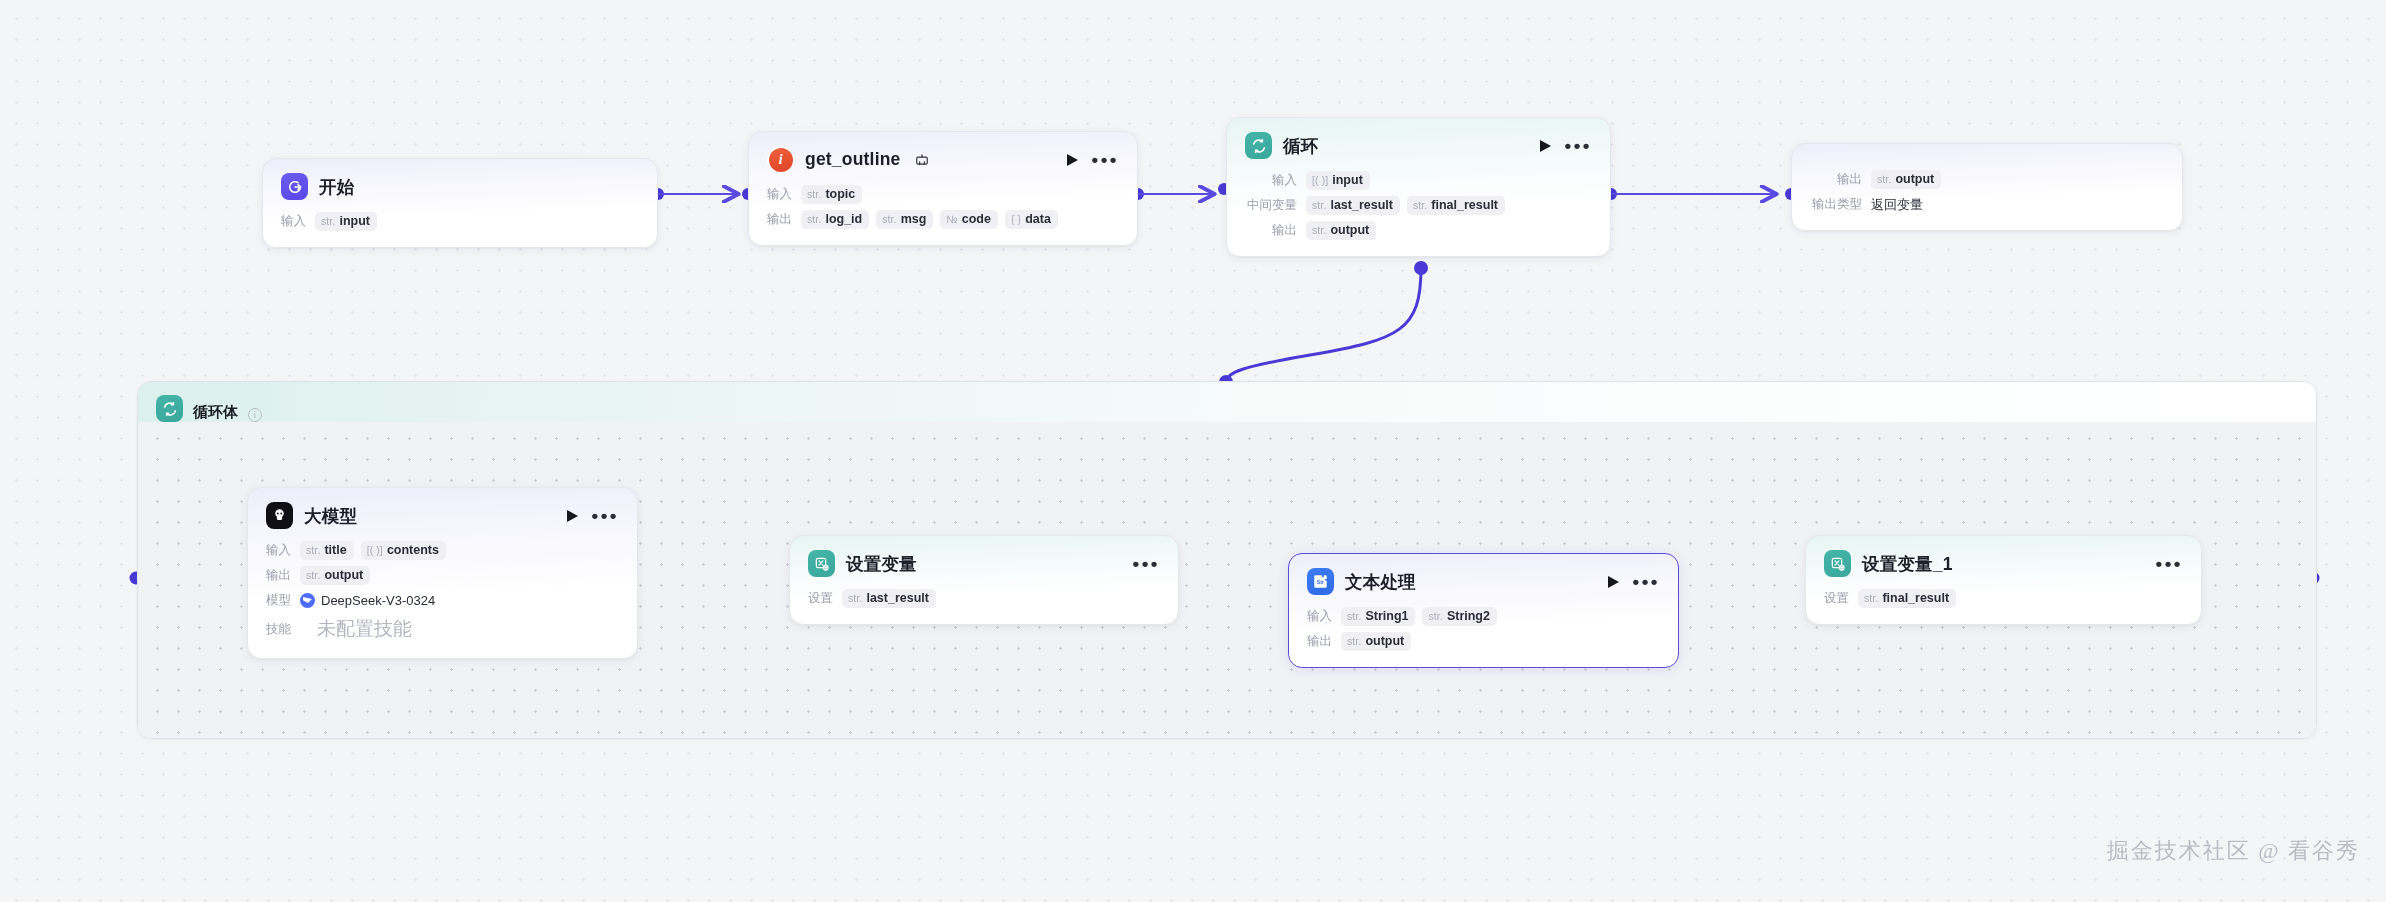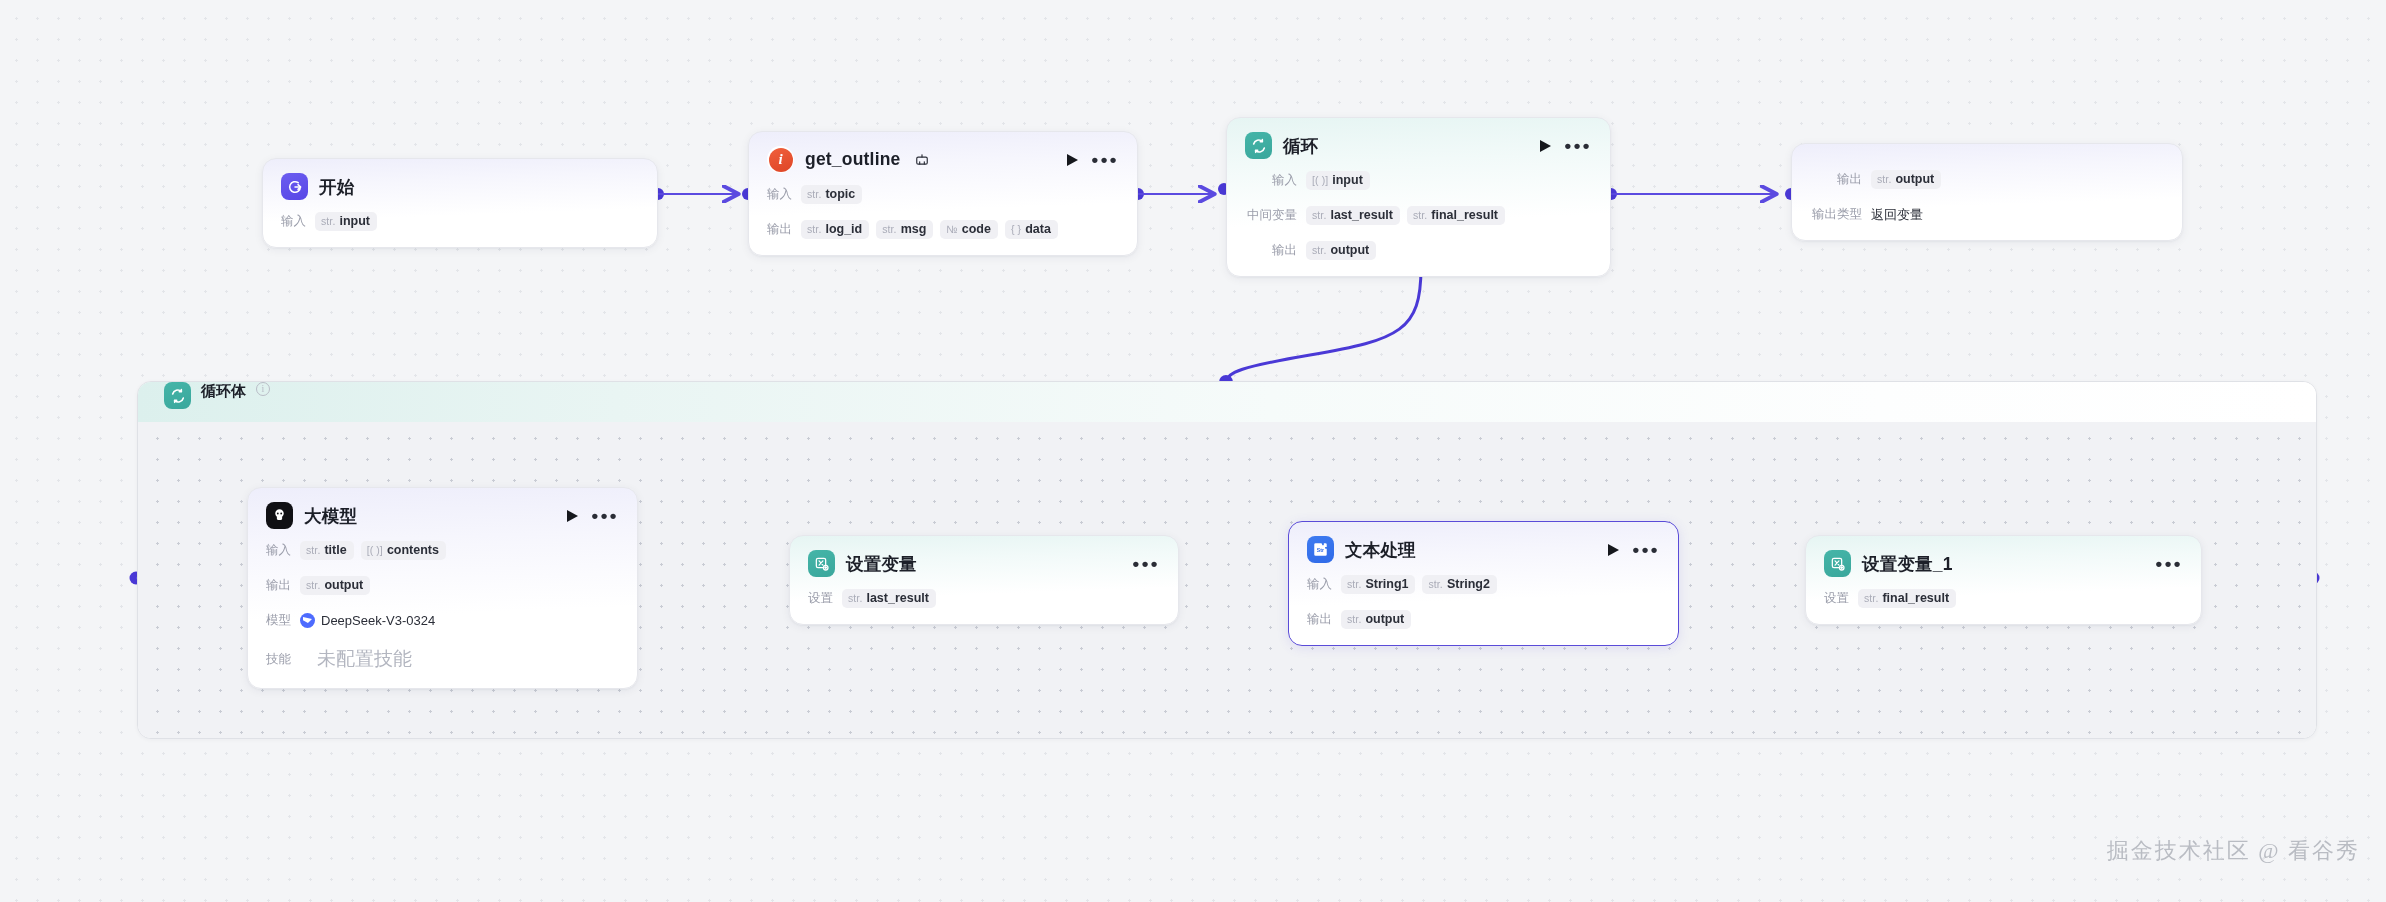--- a/index.html
+++ b/index.html
@@ -31,20 +31,21 @@
   }
   .node.tint-indigo {
     background: linear-gradient(178deg, #eeeefb 0%, #f6f6fd 26%, #ffffff 62%);
   }
   .node.tint-teal {
     background: linear-gradient(178deg, #e6f5f3 0%, #f2faf9 28%, #ffffff 64%);
   }
   .node.selected {
     border: 1.5px solid #5a4bd8;
     box-shadow: 0 2px 12px rgba(90,75,216,.13);
+    margin-top: 32px;
   }
 
   .node-head { display: flex; align-items: center; gap: 11px; }
   .node-title {
     font-size: 17.5px; font-weight: 600; color: #1c1f28; letter-spacing: .2px;
     white-space: nowrap;
   }
   .head-spacer { flex: 1 1 auto; }
 
   
@@ -72,21 +73,21 @@
   .ctrl { display: flex; align-items: center; gap: 14px; margin-left: 10px; }
   .play {
     width: 0; height: 0; border-left: 11px solid #16181d;
     border-top: 6.5px solid transparent; border-bottom: 6.5px solid transparent;
     cursor: pointer;
   }
   .dots { color: #2a2d36; font-size: 19px; letter-spacing: 2.5px; line-height: 10px;
           cursor: pointer; font-weight: 700; }
 
   
-  .rows { margin-top: 12px; display: flex; flex-direction: column; gap: 16px; justify-content: flex-end; }
+  .rows { margin-top: 12px; display: flex; flex-direction: column; gap: 6px; justify-content: flex-end; }
   .row { display: flex; align-items: center; gap: 9px; min-height: 19px; }
   .row-label {
     font-size: 12.5px; color: #9a9daa; white-space: nowrap;
     flex: 0 0 auto; text-align: right;
   }
   .row-label.w-lbl { min-width: 52px; }
   .chips { display: flex; align-items: center; gap: 7px; flex-wrap: nowrap; }
   .chip {
     display: inline-flex; align-items: baseline; gap: 4px;
     background: #f0f0f4; border-radius: 5px;
@@ -113,22 +114,22 @@
     position: absolute;
     border: 1px solid #dfe1e6;
     border-radius: 14px;
     background: #ffffff;
     overflow: hidden;
     box-shadow: 0 1px 4px rgba(24,30,60,.04);
   }
   .lb-head {
     height: 40px;
     background: linear-gradient(92deg,#dcf0ed 0%, #e9f5f3 22%, #f6fbfa 52%, #fdfefe 80%, #ffffff 100%);
-    display: flex; align-items: flex-start; gap: 10px;
-    padding: 0 26px;
+    display: flex; align-items: flex-end; gap: 10px;
+    padding: 0 18px;
   }
   .lb-title { font-size: 15px; font-weight: 600; color: #1c1f28; }
   .info-i {
     width: 14px; height: 14px; border-radius: 50%; border: 1.2px solid #b9bcc6;
     color: #b9bcc6; font-size: 10px; line-height: 12px; text-align: center;
     font-family: "Liberation Serif", serif; cursor: pointer;
   }
   .lb-canvas {
     position: absolute; left: 0; right: 0; top: 40px; bottom: 0;
     background-color: #f1f2f5;

